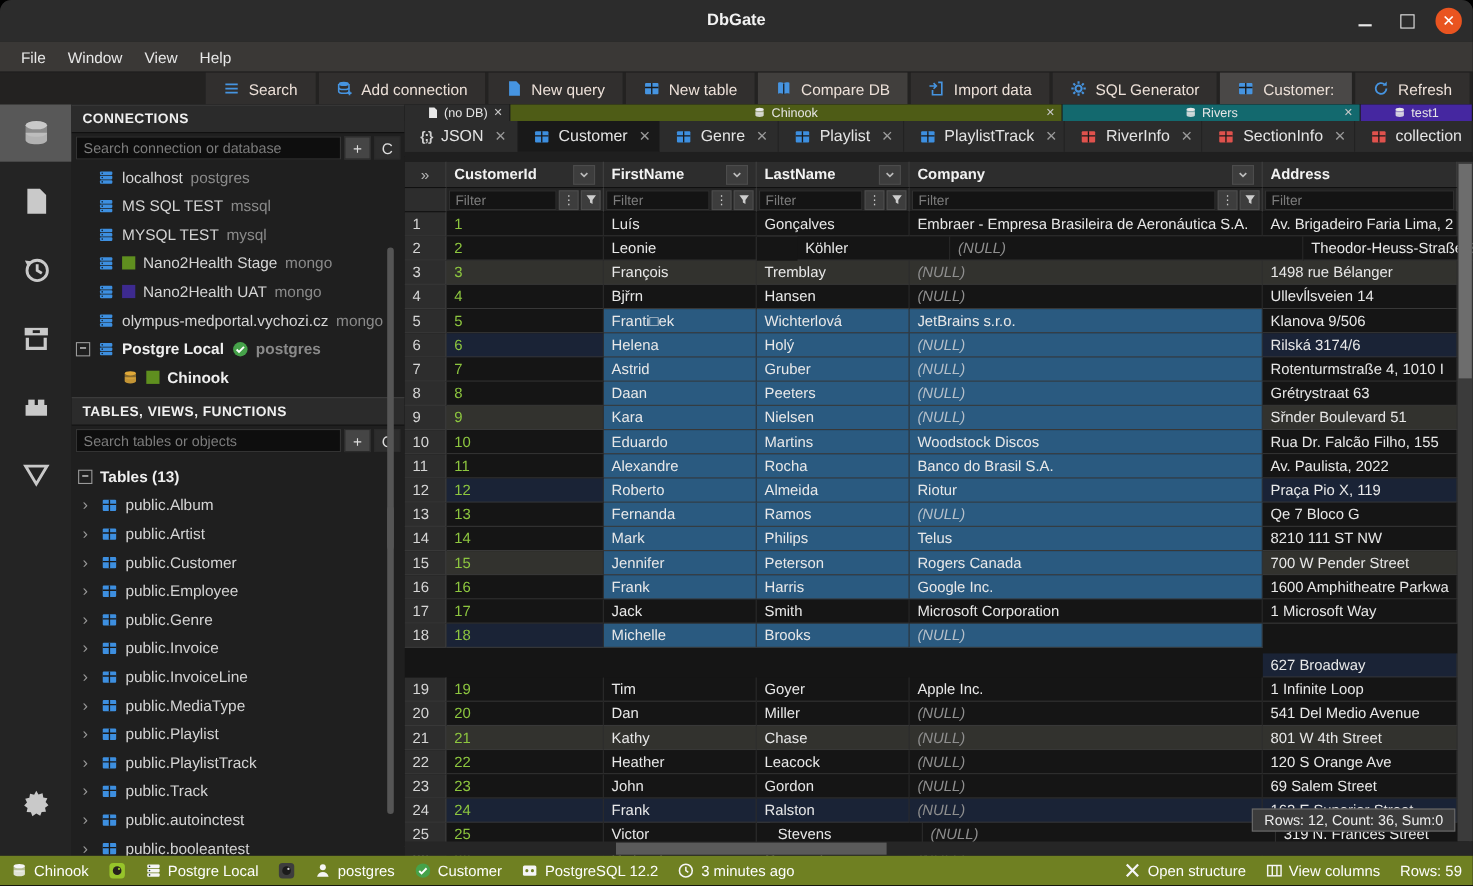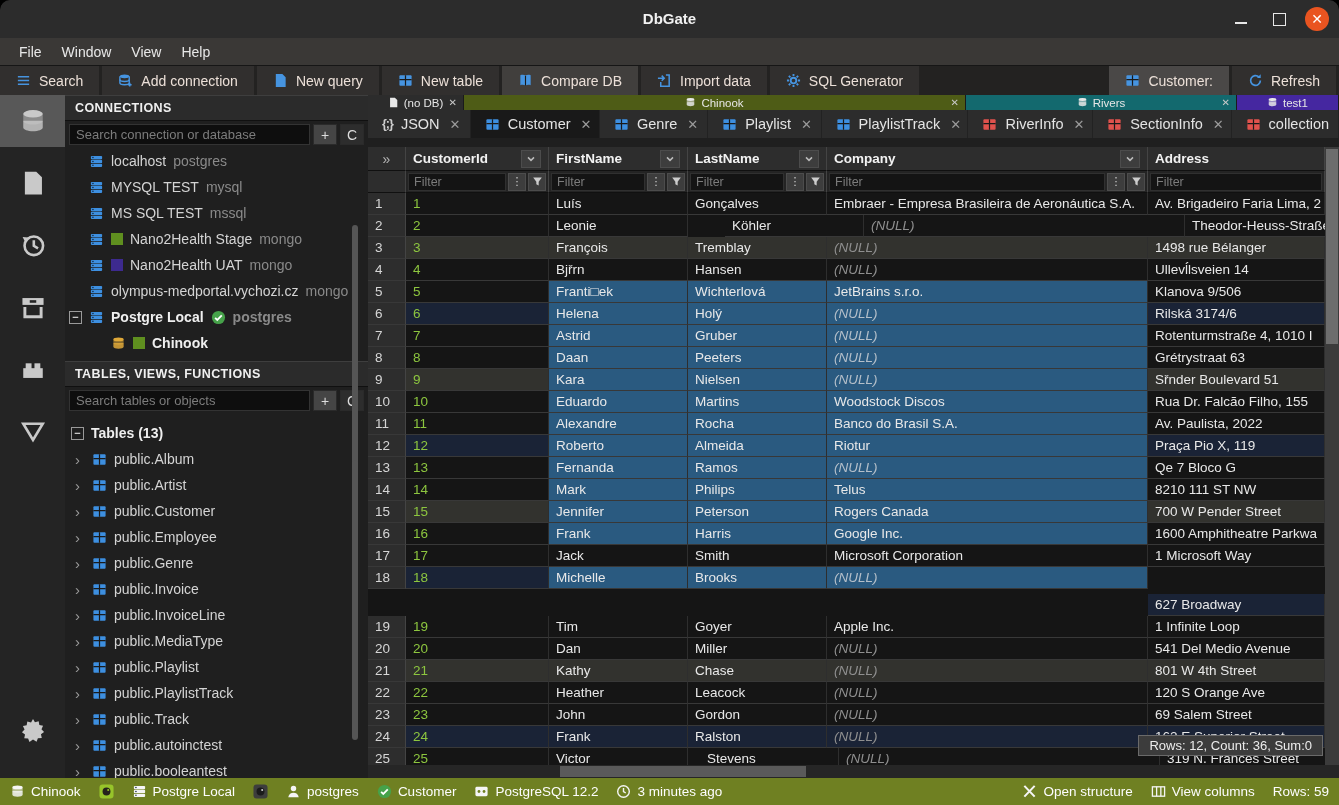--- a/index.html
+++ b/index.html
@@ -13,21 +13,21 @@
   .wc{width:24px;height:24px;display:flex;align-items:center;justify-content:center;color:#e8e8e8;}
   .wc.minimize::after{content:"";width:12px;height:2px;background:#e8e8e8;display:block;margin-top:8px;}
   .wc.maximize::after{content:"";width:11px;height:11px;border:1.5px solid #e8e8e8;display:block;}
   .wc.close{background:#E95420;border-radius:50%;color:#fff;font-size:14px;font-weight:bold;}
 
   
   .menubar{position:absolute;left:0;top:38px;width:100%;height:28px;background:#3a3836;display:flex;align-items:center;padding-left:10px;gap:2px;border-bottom:1px solid #161616;}
   .menu-item{color:#e8e8e8;font-size:14px;padding:3px 9px;}
 
   
-  .toolbar{position:absolute;left:0;top:66px;width:100%;height:29px;background:#232221;display:flex;justify-content:space-between;}
+  .toolbar{position:absolute;left:0;top:66px;width:100%;height:29px;background:#232221;display:flex;justify-content:flex-end;}
   .tb-side{display:flex;height:29px;}
   .tb-btn{display:flex;align-items:center;gap:8px;padding:0 16px;background:#312f2e;margin-right:3px;color:#ece0d8;font-size:14px;}
   .tb-btn.active{background:#413f3d;}
   .tb-btn.highlight{background:#4a4847;}
   .tb-btn .ic{width:15px;height:15px;color:#4694e0;display:inline-flex;}
   .tb-btn .ic svg{width:100%;height:100%;}
 
   
   .iconstrip{position:absolute;left:0;top:95px;width:65px;height:683px;background:#242424;display:flex;flex-direction:column;align-items:center;}
   .strip-item{width:65px;height:52px;display:flex;align-items:center;justify-content:center;color:#c9c9c9;margin-bottom:10px;}
@@ -302,36 +302,36 @@
           <span class="svg-ic" style="color: rgb(61, 143, 224);">
             <svg viewBox="0 0 16 16">
               <rect x="2" y="2" width="12" height="3.5" rx="1" fill="currentColor"></rect>
               <rect x="2" y="6.2" width="12" height="3.5" rx="1" fill="currentColor"></rect>
               <rect x="2" y="10.4" width="12" height="3.5" rx="1" fill="currentColor"></rect>
               <circle cx="4.2" cy="3.7" r=".8" fill="#10253a"></circle>
               <circle cx="4.2" cy="7.9" r=".8" fill="#10253a"></circle>
               <circle cx="4.2" cy="12.1" r=".8" fill="#10253a"></circle>
             </svg>
           </span>
-          <span>MYSQL TEST</span>
-          <span class="eng">mysql</span>
+          <span>MS SQL TEST</span>
+          <span class="eng">mssql</span>
         </div>
         <div class="tree-row">
           <span class="svg-ic" style="color: rgb(61, 143, 224);">
             <svg viewBox="0 0 16 16">
               <rect x="2" y="2" width="12" height="3.5" rx="1" fill="currentColor"></rect>
               <rect x="2" y="6.2" width="12" height="3.5" rx="1" fill="currentColor"></rect>
               <rect x="2" y="10.4" width="12" height="3.5" rx="1" fill="currentColor"></rect>
               <circle cx="4.2" cy="3.7" r=".8" fill="#10253a"></circle>
               <circle cx="4.2" cy="7.9" r=".8" fill="#10253a"></circle>
               <circle cx="4.2" cy="12.1" r=".8" fill="#10253a"></circle>
             </svg>
           </span>
-          <span>MS SQL TEST</span>
-          <span class="eng">mssql</span>
+          <span>MYSQL TEST</span>
+          <span class="eng">mysql</span>
         </div>
         <div class="tree-row">
           <span class="svg-ic" style="color: rgb(61, 143, 224);">
             <svg viewBox="0 0 16 16">
               <rect x="2" y="2" width="12" height="3.5" rx="1" fill="currentColor"></rect>
               <rect x="2" y="6.2" width="12" height="3.5" rx="1" fill="currentColor"></rect>
               <rect x="2" y="10.4" width="12" height="3.5" rx="1" fill="currentColor"></rect>
               <circle cx="4.2" cy="3.7" r=".8" fill="#10253a"></circle>
               <circle cx="4.2" cy="7.9" r=".8" fill="#10253a"></circle>
               <circle cx="4.2" cy="12.1" r=".8" fill="#10253a"></circle>

